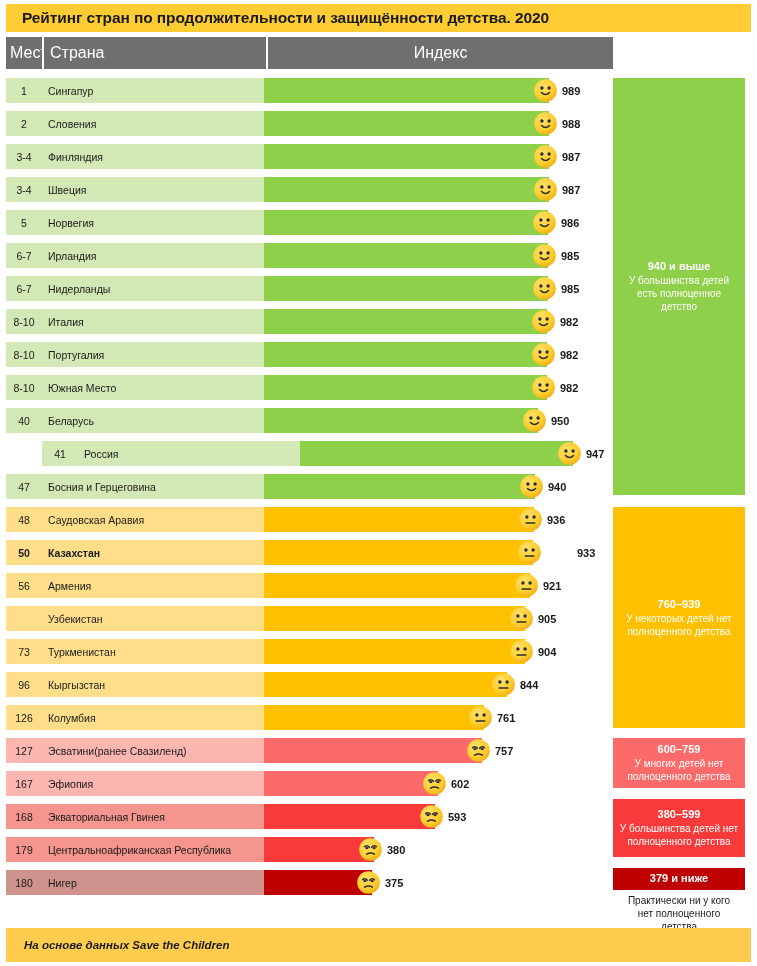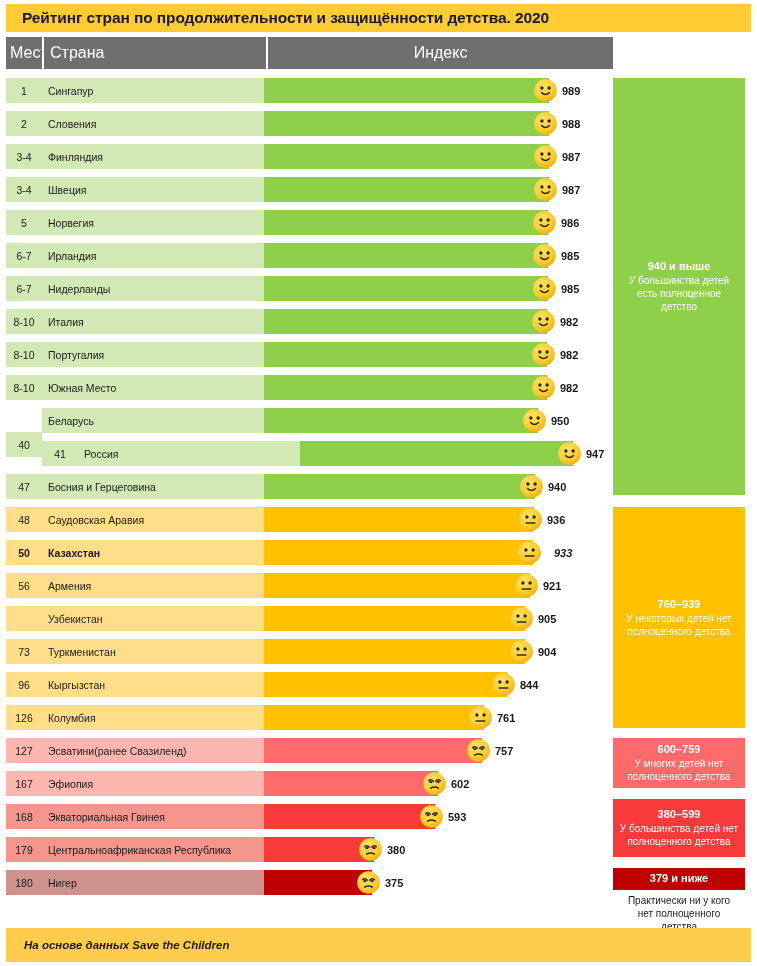--- a/index.html
+++ b/index.html
@@ -372,21 +372,21 @@
             </radialGradient>
           </defs>
           <circle cx="12.5" cy="12.5" r="11.3" fill="url(#ghappy)"></circle>
           <circle cx="8.9" cy="10" r="1.7" fill="#2b2b2b"></circle>
           <circle cx="16.1" cy="10" r="1.7" fill="#2b2b2b"></circle>
           <path d="M8.5,14.5 Q12.5,18.6 16.5,14.5" stroke="#2b2b2b" stroke-width="1.5" fill="none" stroke-linecap="round"></path>
         </svg></div>
       <div class="row-value" style="left: 554px;">982</div>
     </div>
     <div class="row" style="top: 330px;">
-      <div class="row-place" style="background: rgb(211, 233, 181); margin-top: 24px;">40</div>
+      <div class="row-place" style="background: rgb(211, 233, 181);">40</div>
       <div class="row-country" style="background: rgb(211, 233, 181);">Беларусь</div>
       <div class="row-bar" style="width: 274px; background: rgb(143, 208, 74);"></div>
       <div class="row-face" style="left: 516px;"><svg viewBox="0 0 25 25" width="25" height="25">
           <defs>
             <radialGradient id="ghappy" cx="38%" cy="32%" r="75%">
               <stop offset="0%" stop-color="#ffe06a"></stop>
               <stop offset="62%" stop-color="#ffcf2f"></stop>
               <stop offset="100%" stop-color="#f0aa10"></stop>
             </radialGradient>
           </defs>
@@ -464,21 +464,21 @@
               <stop offset="0%" stop-color="#ffe06a"></stop>
               <stop offset="62%" stop-color="#ffcf2f"></stop>
               <stop offset="100%" stop-color="#f0aa10"></stop>
             </radialGradient>
           </defs>
           <circle cx="12.5" cy="12.5" r="11.3" fill="url(#gneutral)"></circle>
           <circle cx="8.9" cy="10" r="1.7" fill="#2b2b2b"></circle>
           <circle cx="16.1" cy="10" r="1.7" fill="#2b2b2b"></circle>
           <line x1="8.2" y1="16" x2="16.8" y2="16" stroke="#2b2b2b" stroke-width="1.6" stroke-linecap="round"></line>
         </svg></div>
-      <div class="row-value" style="left: 548px; font-style: italic;">933</div>
+      <div class="row-value" style="left: 571px;">933</div>
     </div>
     <div class="row" style="top: 495px;">
       <div class="row-place" style="background: rgb(255, 222, 138);">56</div>
       <div class="row-country" style="background: rgb(255, 222, 138);">Армения</div>
       <div class="row-bar" style="width: 266px; background: rgb(255, 192, 0);"></div>
       <div class="row-face" style="left: 508px;"><svg viewBox="0 0 25 25" width="25" height="25">
           <defs>
             <radialGradient id="gneutral" cx="38%" cy="32%" r="75%">
               <stop offset="0%" stop-color="#ffe06a"></stop>
               <stop offset="62%" stop-color="#ffcf2f"></stop>

